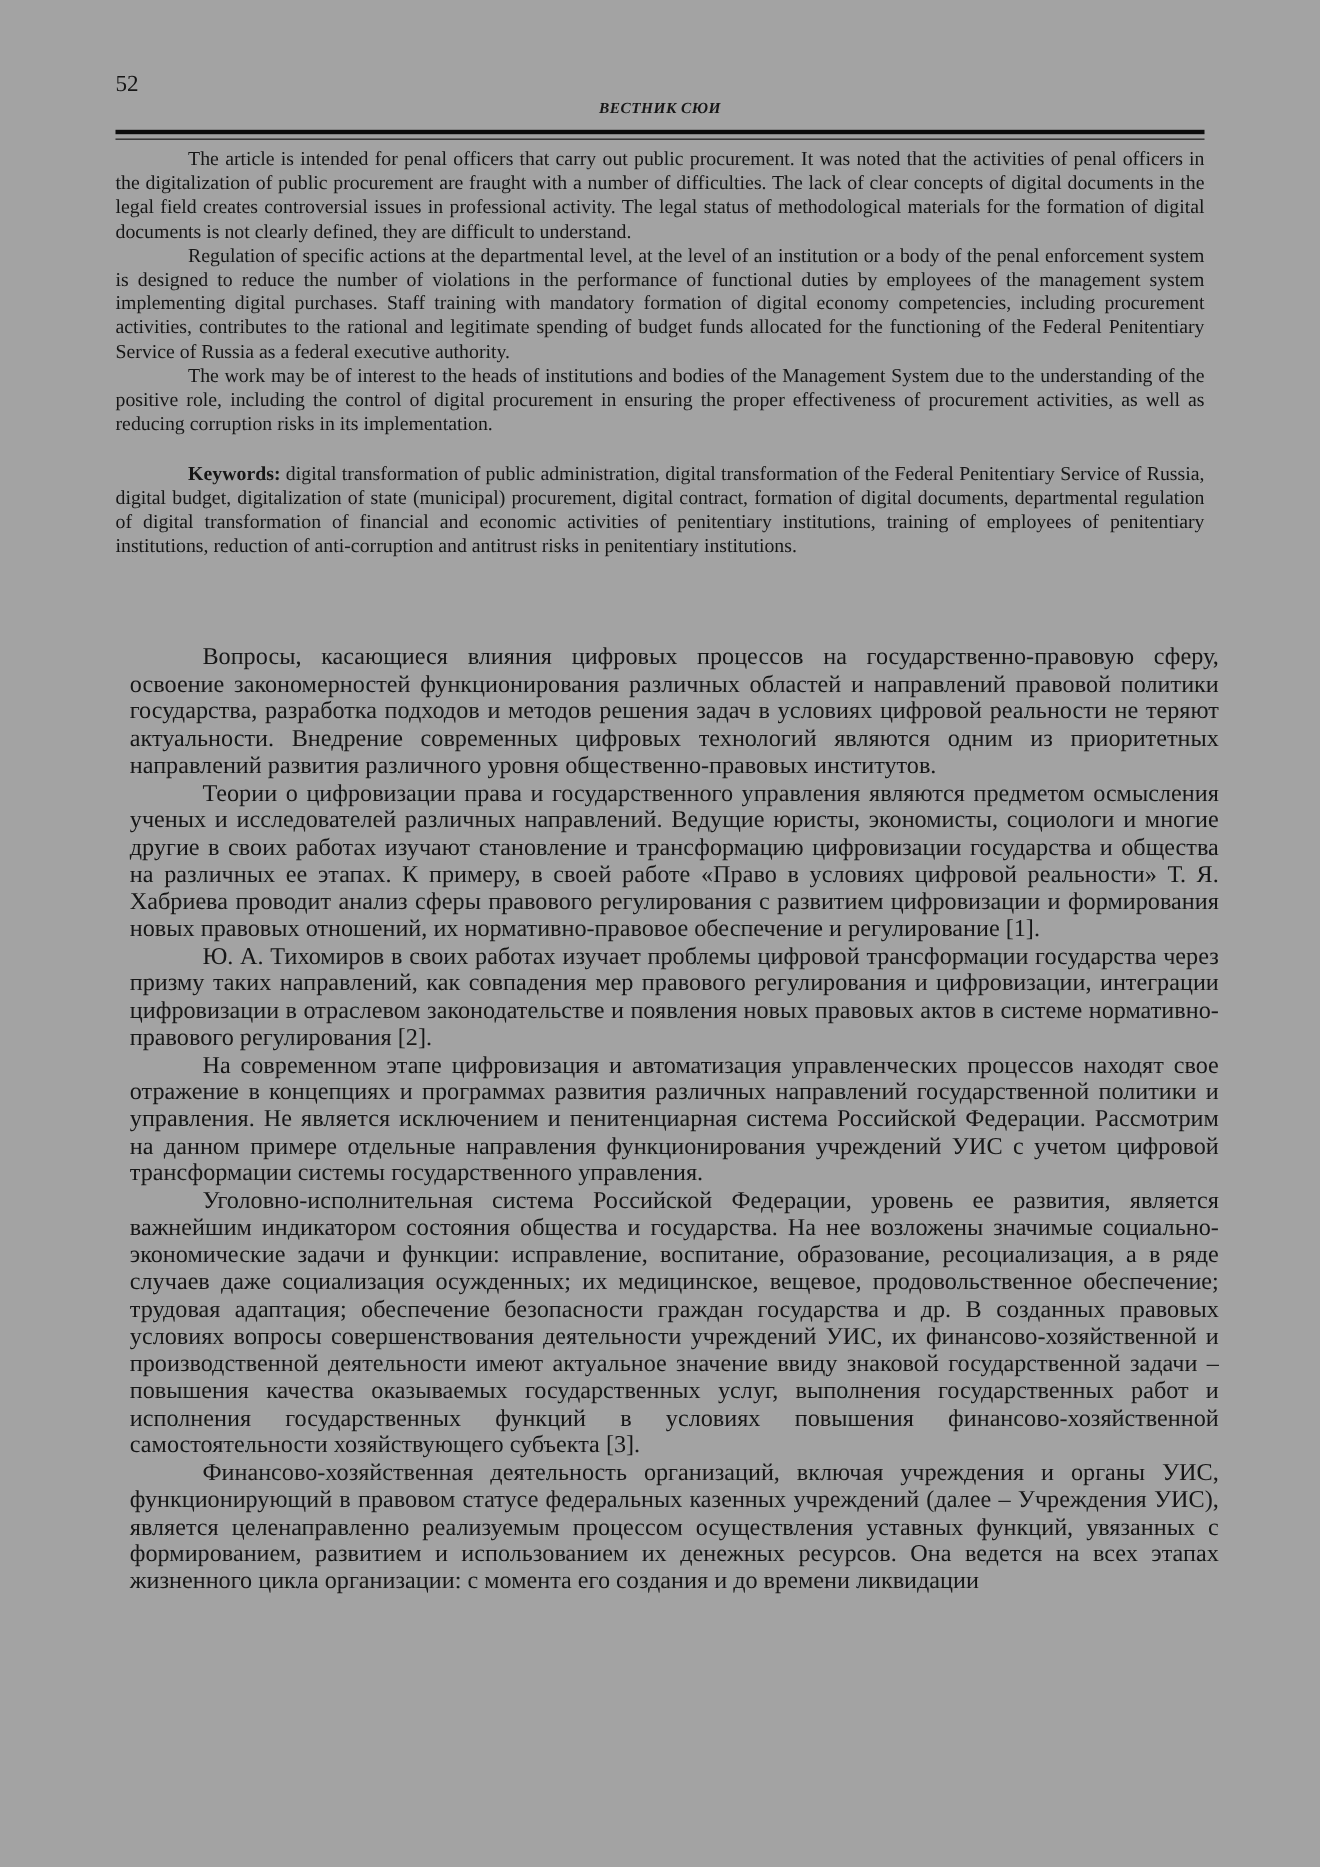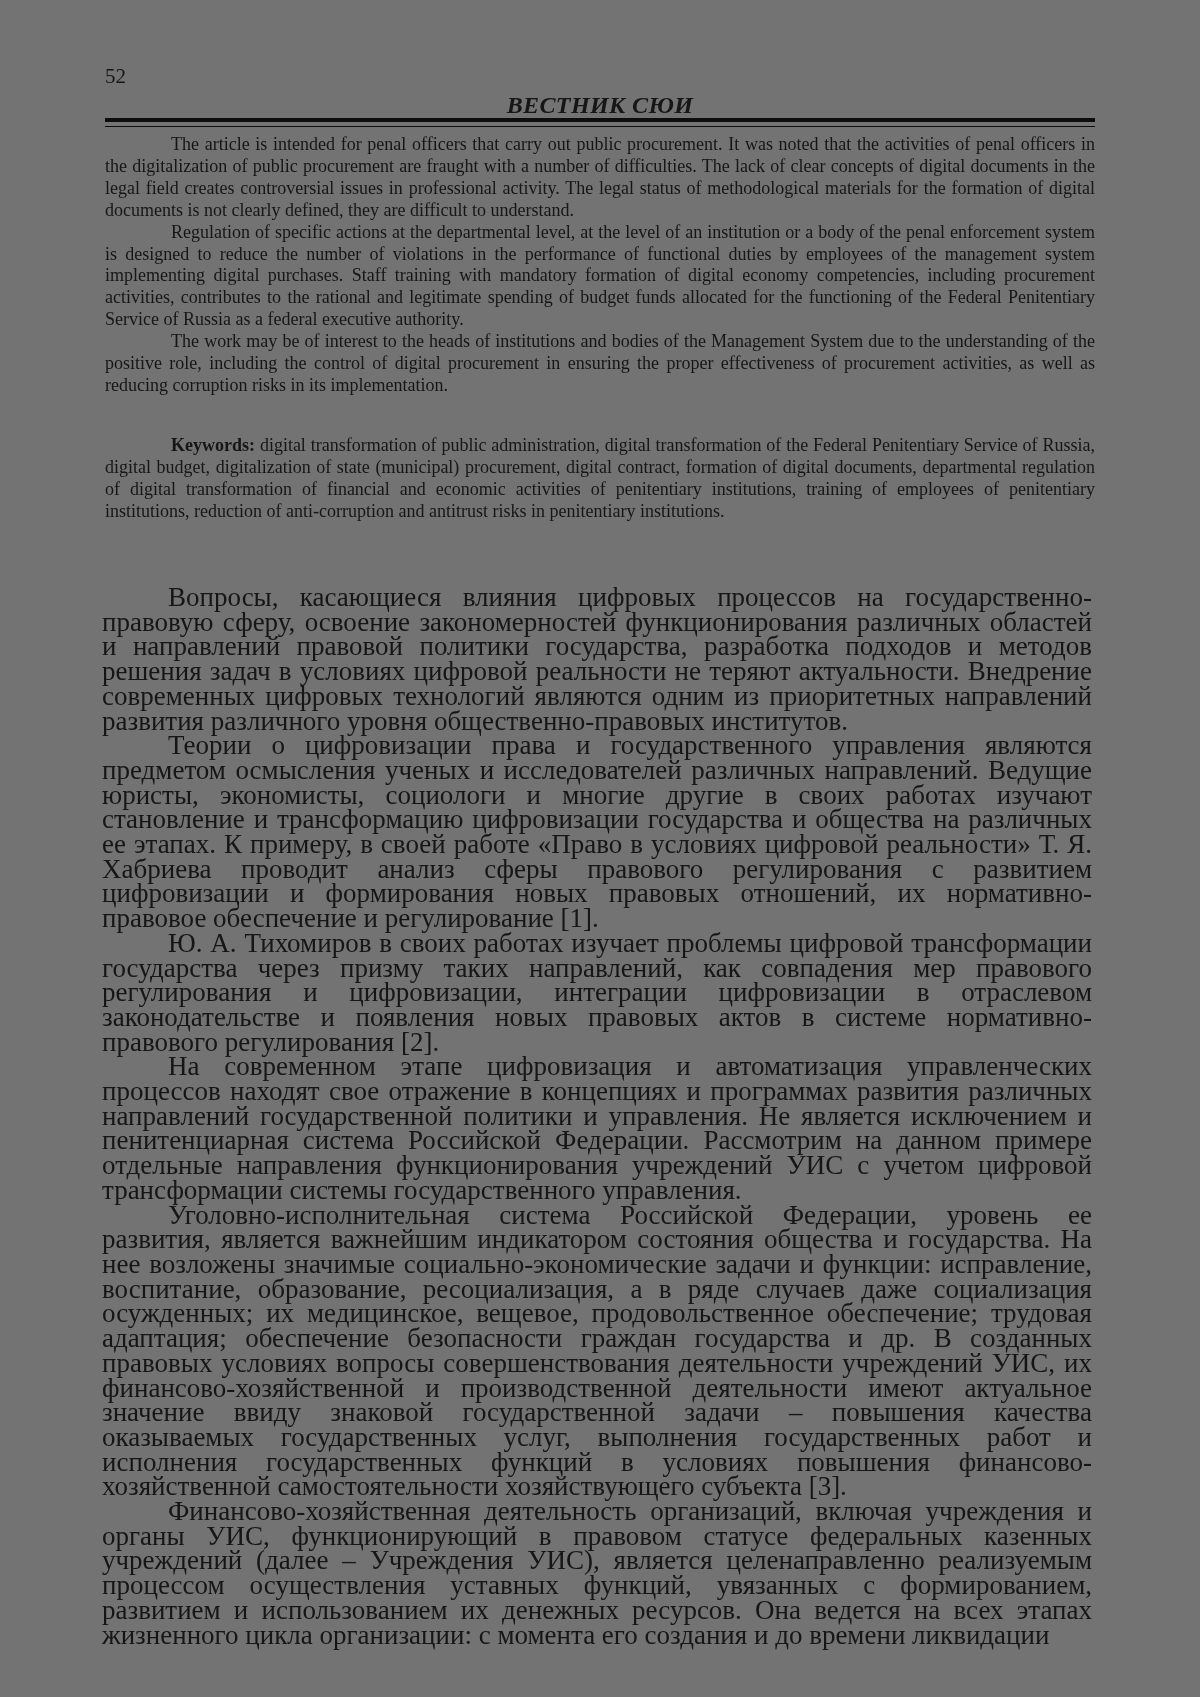--- a/index.html
+++ b/index.html
@@ -1,41 +1,41 @@
 <!DOCTYPE html>
 <html lang="ru"><head>
 <meta charset="utf-8">
 <style>
   * { margin: 0; padding: 0; box-sizing: border-box; }
   html, body { background: #ffffff; }
   .page {
     position: relative;
     width: 1200px;
     height: 1697px;
-    background: #737373;
+    background: #a3a3a3;
     font-family: "Liberation Serif", serif;
     color: #161616;
     overflow: hidden;
   }
   .page-number {
     position: absolute;
     left: 105px;
     top: 64px;
     font-size: 21px;
     color: #161616;
   }
   .journal-title {
     position: absolute;
     left: 105px;
     top: 92px;
     width: 990px;
     text-align: center;
     font-weight: bold;
     font-style: italic;
-    font-size: 24px;
+    font-size: 14px;
     letter-spacing: 0.4px;
   }
   .header-rule {
     position: absolute;
     left: 105px;
     top: 118px;
     width: 990px;
     height: 9px;
     border-top: 4.5px solid #0d0d0d;
     border-bottom: 1.5px solid #0d0d0d;
@@ -43,28 +43,28 @@
   .abstract {
     position: absolute;
     left: 105px;
     top: 134px;
     width: 990px;
     font-size: 18px;
     line-height: 21.9px;
     text-align: justify;
   }
   .abstract p { text-indent: 66px; }
-  .keywords { margin-top: 38px; }
+  .keywords { margin-top: 23px; }
   .kw-label { font-weight: bold; }
   .body-text {
     position: absolute;
-    left: 102px;
+    left: 118px;
     top: 585px;
     width: 990px;
-    font-size: 27px;
+    font-size: 22px;
     line-height: 24.7px;
     text-align: justify;
   }
   .body-text p { text-indent: 66px; }
 </style>
 </head>
 <body>
 
 <div class="page">
 

